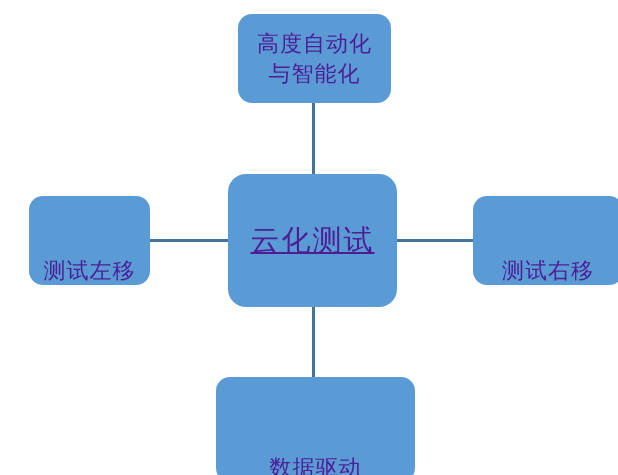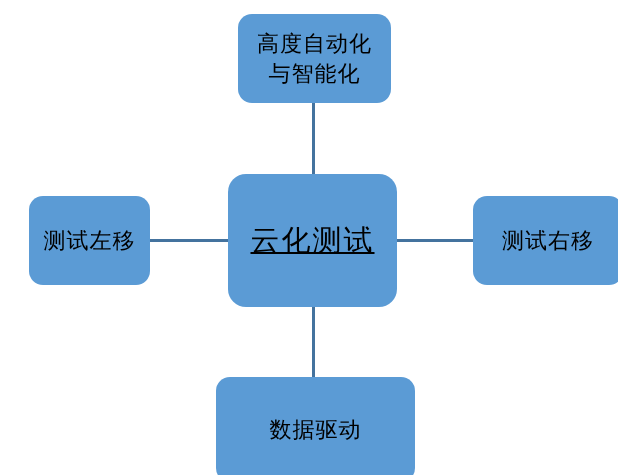--- a/index.html
+++ b/index.html
@@ -27,32 +27,33 @@
   .conn-h { height: 3px; }
   .node {
     position: absolute;
     box-sizing: border-box;
     background: #5B9BD5;
     border-radius: 14px;
     display: flex;
     align-items: center;
     justify-content: center;
     text-align: center;
-    color: #000000;
+    color: #4c1d95;
     letter-spacing: 1px;
     line-height: 1.32;
     font-weight: 400;
   }
   .node-center {
     border-radius: 18px;
     font-size: 29px;
     letter-spacing: 2px;
   }
   .node-satellite {
     font-size: 22px;
+    align-items: flex-end;
   }
   .node-top {
     font-size: 22px;
     padding: 0 6px;
   }
   .node-label {
     display: block;
     white-space: pre-line;
   }
 </style>

